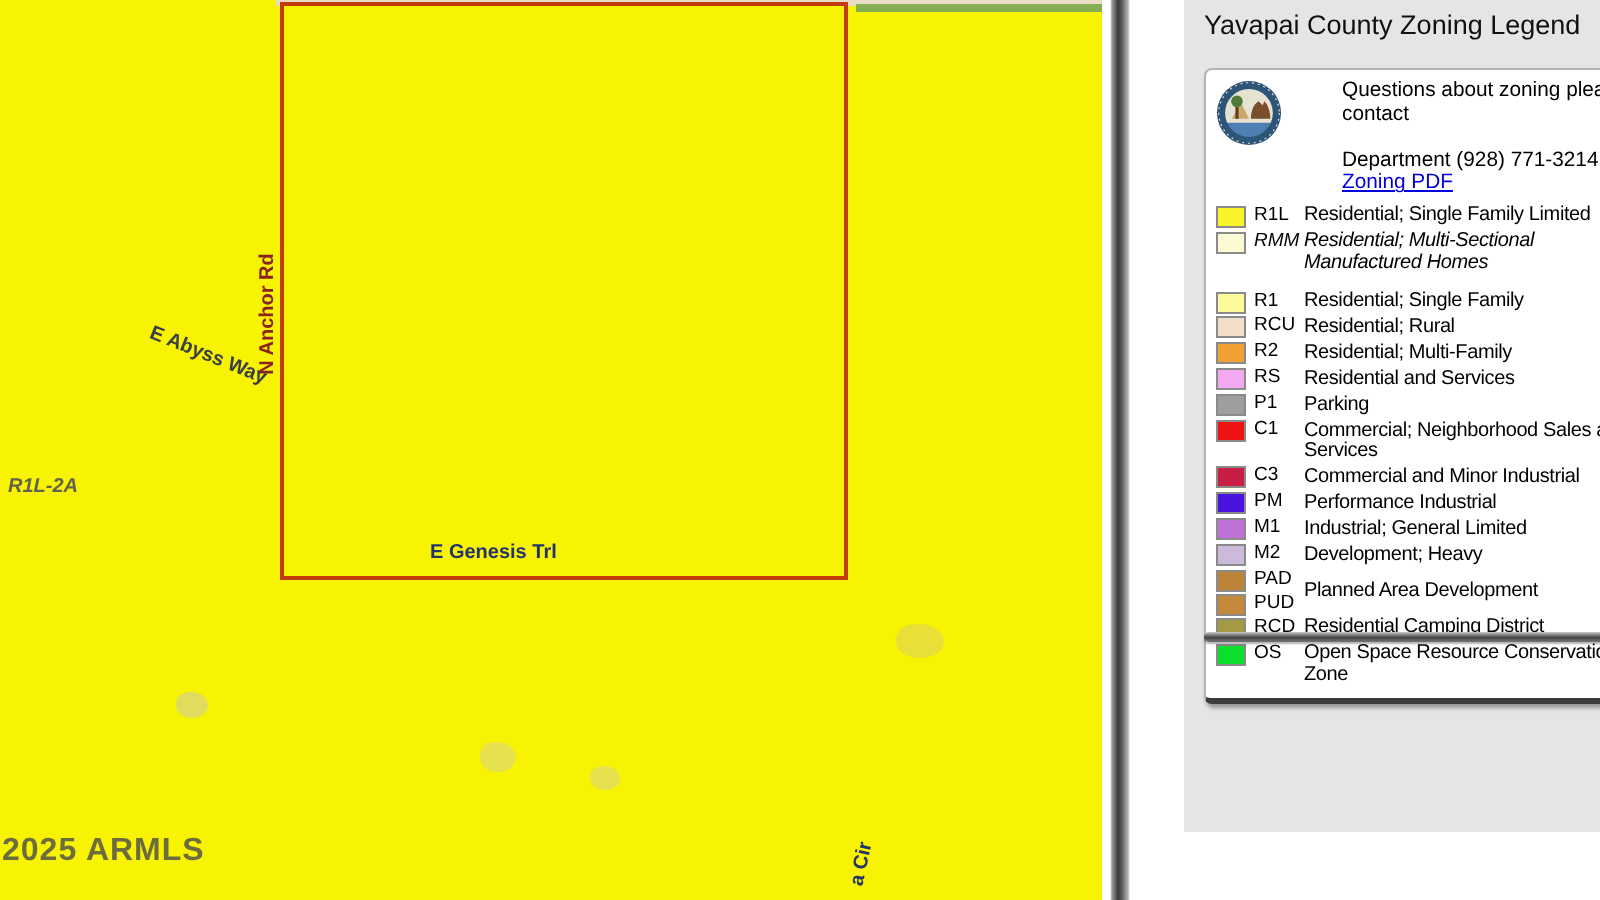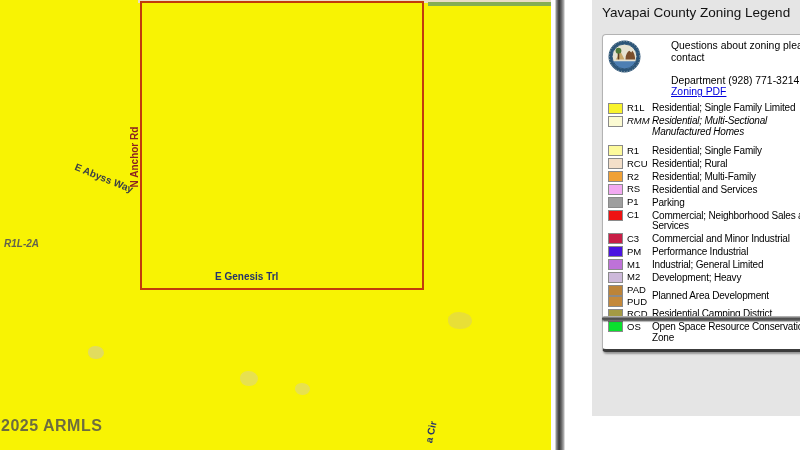--- a/index.html
+++ b/index.html
@@ -47,21 +47,21 @@
     border-radius:4px;box-shadow:1px 2px 2px rgba(0,0,0,.35);
     padding:5px 4px 4px 5px;
   }
   #legend-header{display:flex;gap:6px;margin-bottom:5px;align-items:flex-start;}
   #legend-logo{flex:0 0 33px;}
   #contact{font-size:10.4px;line-height:11.6px;color:#000;margin-left:24px;}
   #contact a{color:#0000DD;text-decoration:underline;cursor:pointer;}
   .lg-row{display:flex;align-items:flex-start;margin-bottom:1.8px;}
   .lg-row.gap-after{margin-bottom:8px;font-style:italic;}
   .lg-left{flex:0 0 44px;display:flex;flex-direction:column;gap:1px;}
-  .lg-pair{display:flex;align-items:center;height:10.5px;}
+  .lg-pair{display:flex;height:10.5px;}
   .swatch{width:13px;height:9px;border:1px solid #8a8a8a;margin-right:4px;flex:0 0 13px;}
   .code{font-size:9.5px;color:#000;line-height:10px;}
   .desc{flex:1;font-size:10px;line-height:10.6px;color:#000;letter-spacing:-0.2px;padding-top:0.5px;}
   .lg-row.centered{align-items:center;}
   #second-box-bar{
     position:absolute;left:10px;top:316px;width:218px;height:5px;
     border-radius:3px;
     background:linear-gradient(#c9c9c9 0%,#444 55%,#777 100%);
     box-shadow:0 1px 1px rgba(0,0,0,.3);
   }

